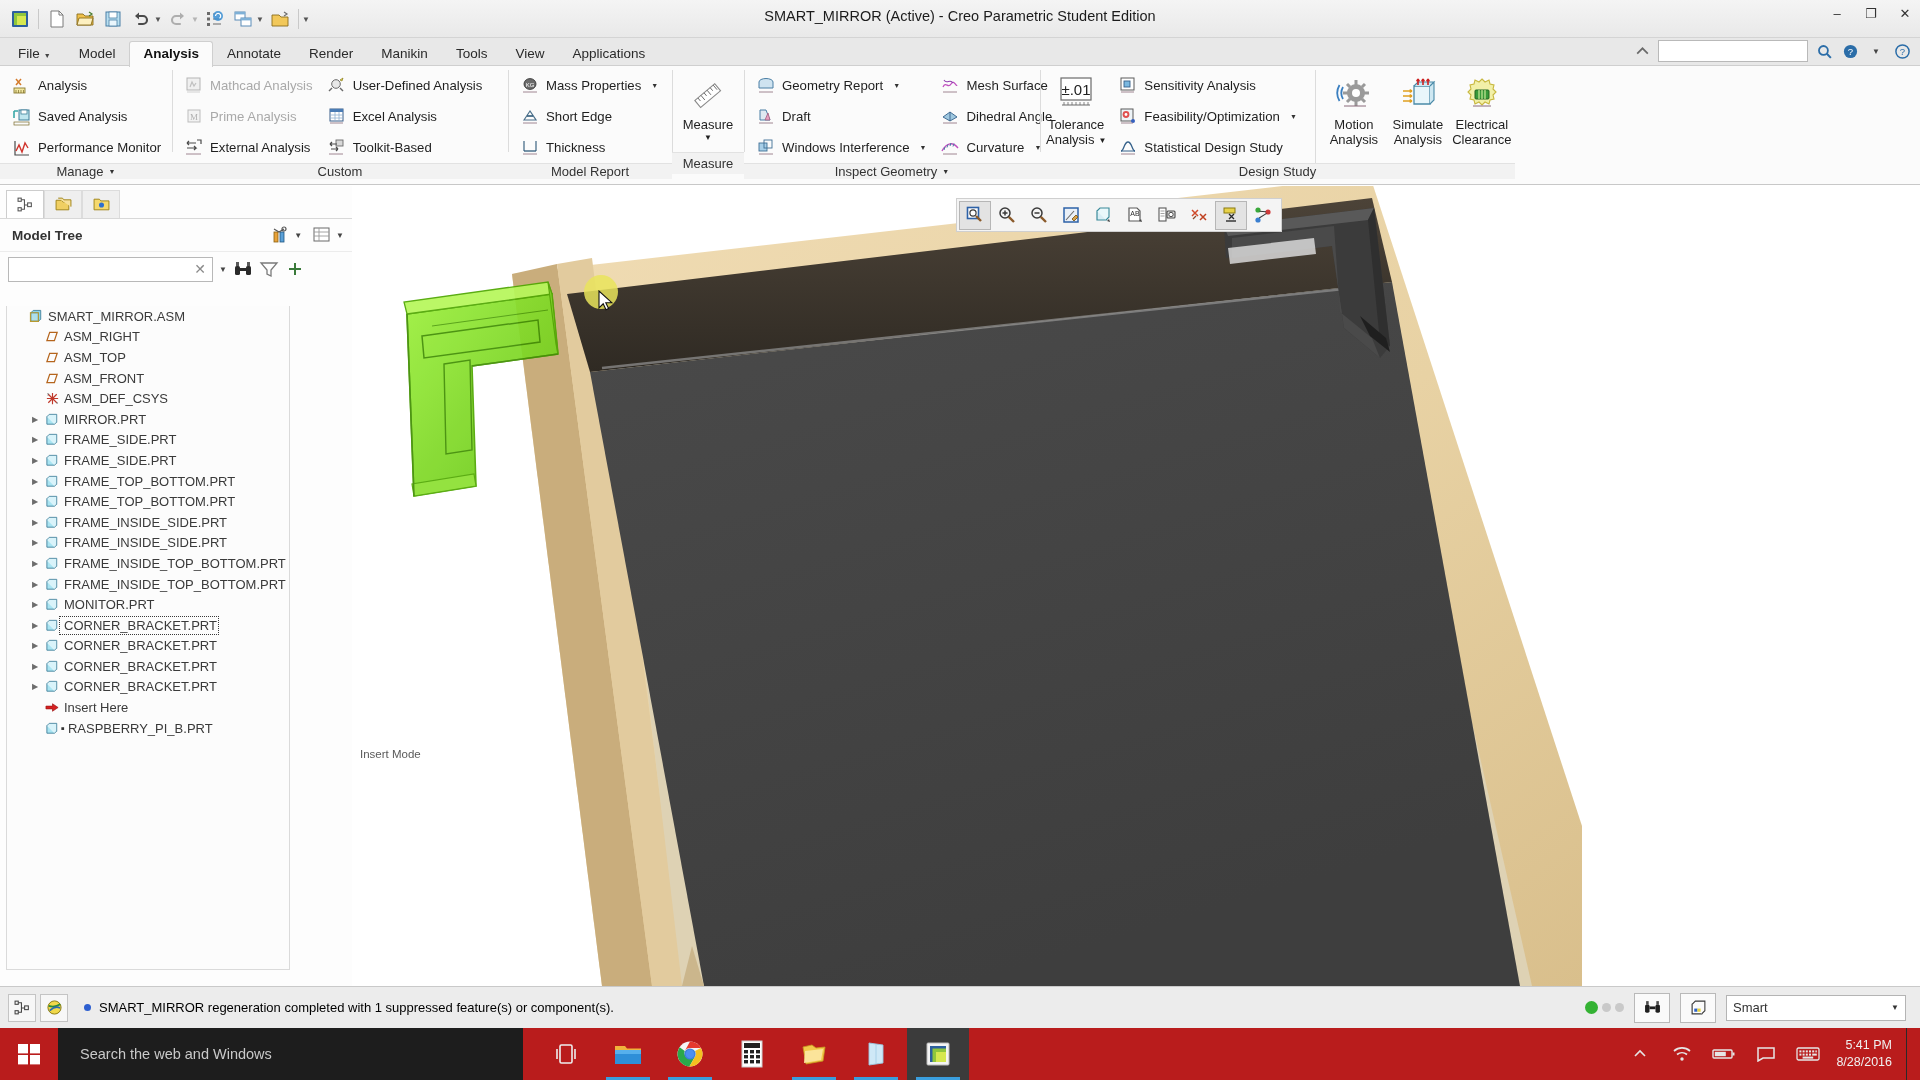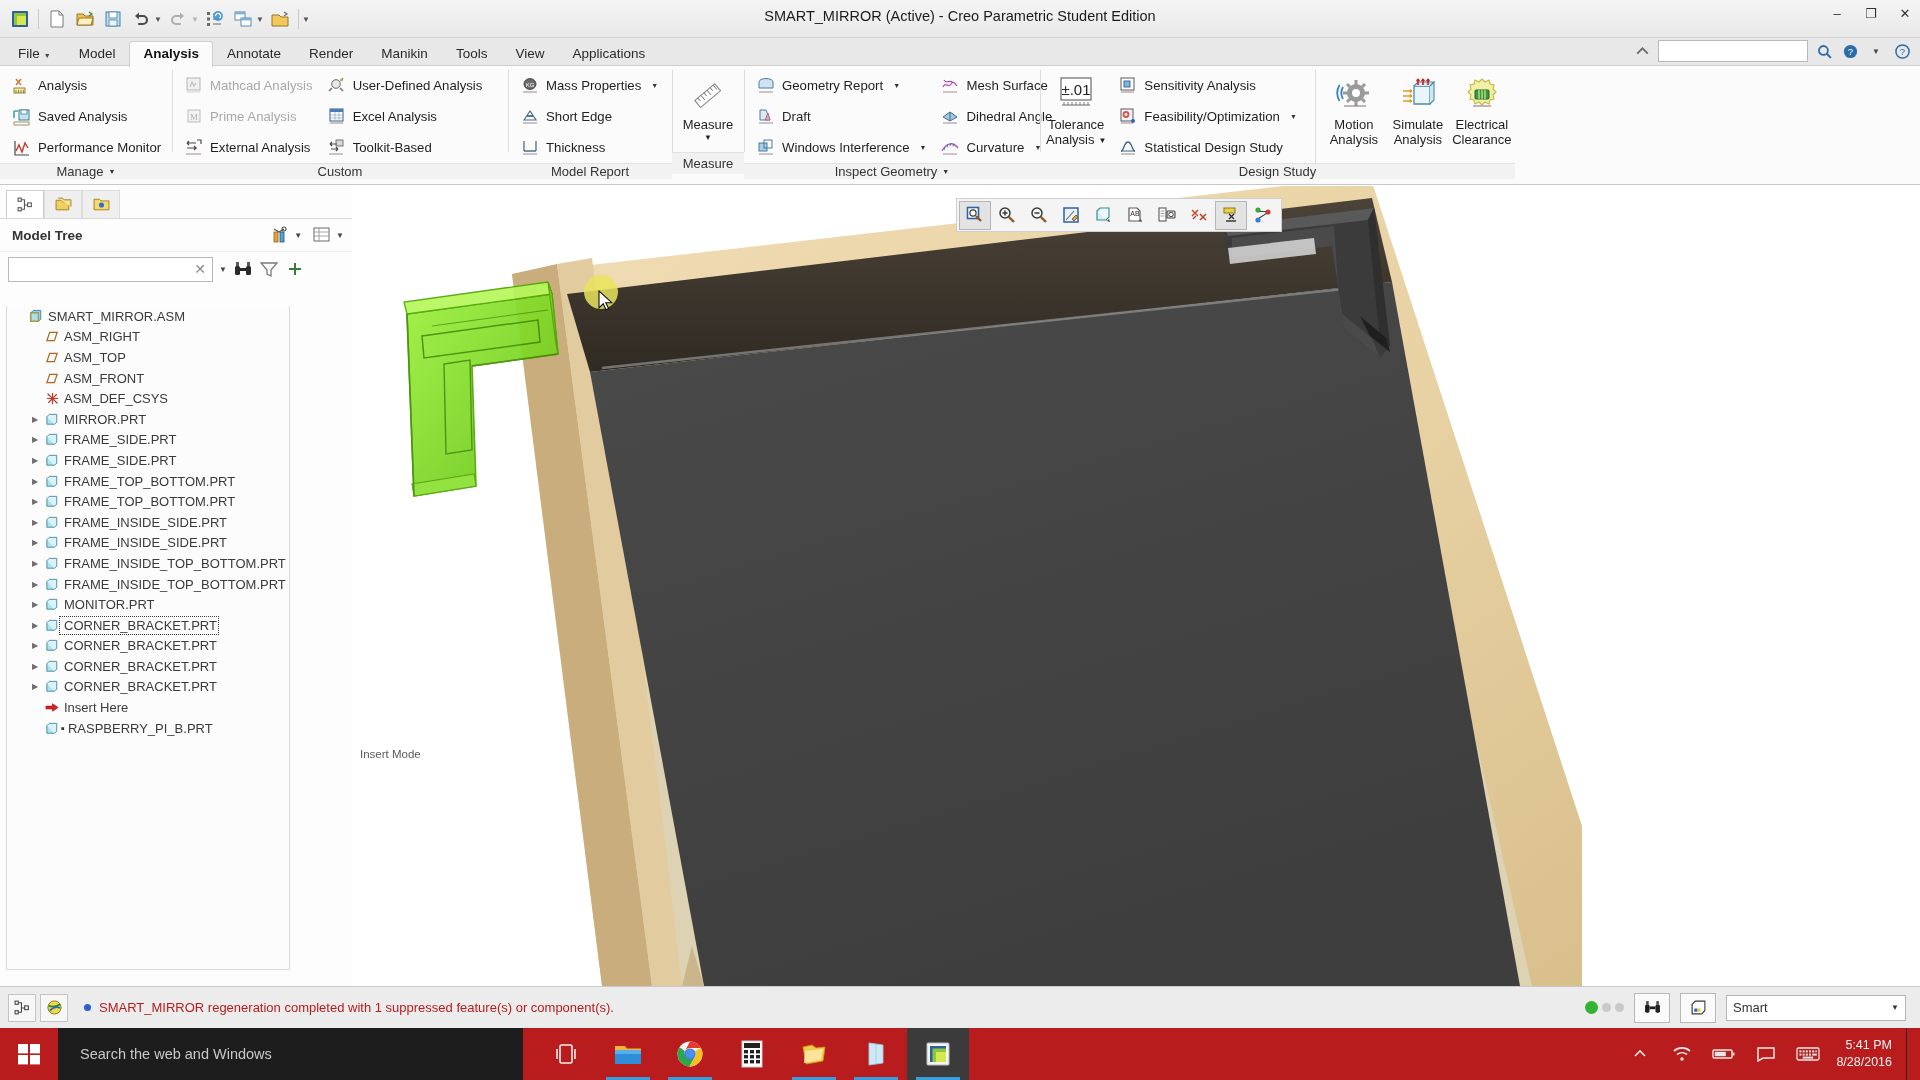--- a/index.html
+++ b/index.html
@@ -164,21 +164,21 @@
   
   .statusbar {
     position: absolute; left: 0; bottom: 52px; width: 1920px; height: 42px;
     background: #ececec; border-top: 1px solid #c9c9c9; display: flex; align-items: center;
   }
   .sb-left { display: flex; align-items: center; gap: 4px; padding-left: 8px; }
   .sb-icon {
     width: 28px; height: 28px; display: flex; align-items: center; justify-content: center;
     border: 1px solid #c4c4c4; background: #f7f7f7;
   }
-  .sb-msg { display: flex; align-items: center; gap: 8px; padding-left: 16px; font-size: 13px; color: #b91c1c; }
+  .sb-msg { display: flex; align-items: center; gap: 8px; padding-left: 16px; font-size: 13px; color: #000000; }
   .sb-bullet { width: 7px; height: 7px; border-radius: 50%; background: #2d5fd0; display: inline-block; }
   .sb-right { margin-left: auto; display: flex; align-items: center; gap: 10px; padding-right: 14px; }
   .leds { display: flex; align-items: center; gap: 4px; }
   .led { width: 9px; height: 9px; border-radius: 50%; background: #c9c9c9; }
   .led.green { width: 13px; height: 13px; background: #34b233; }
   .sb-btn {
     width: 36px; height: 30px; display: flex; align-items: center; justify-content: center;
     border: 1px solid #b9b9b9; background: #fafafa;
   }
   .sb-select {

